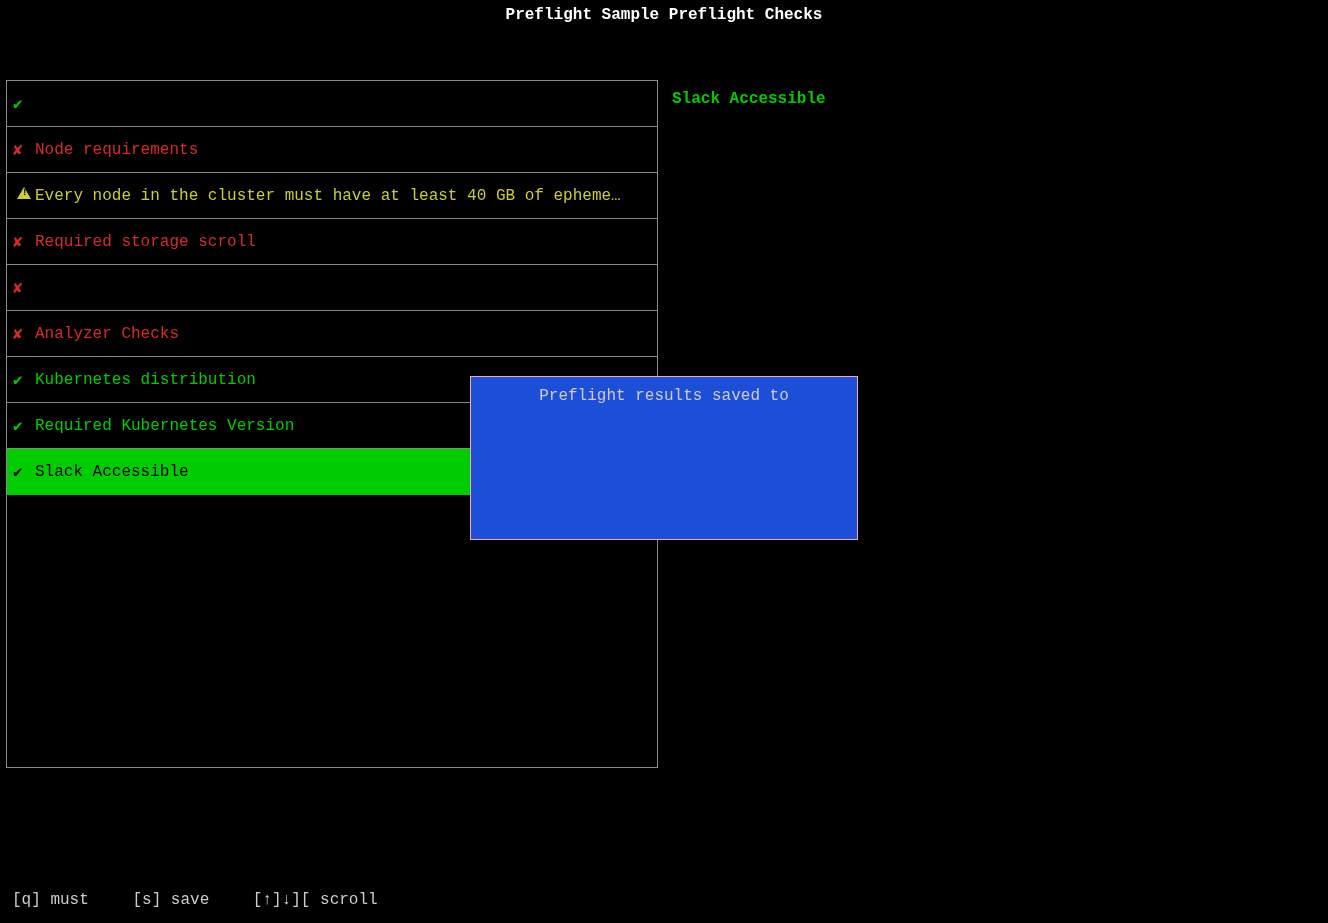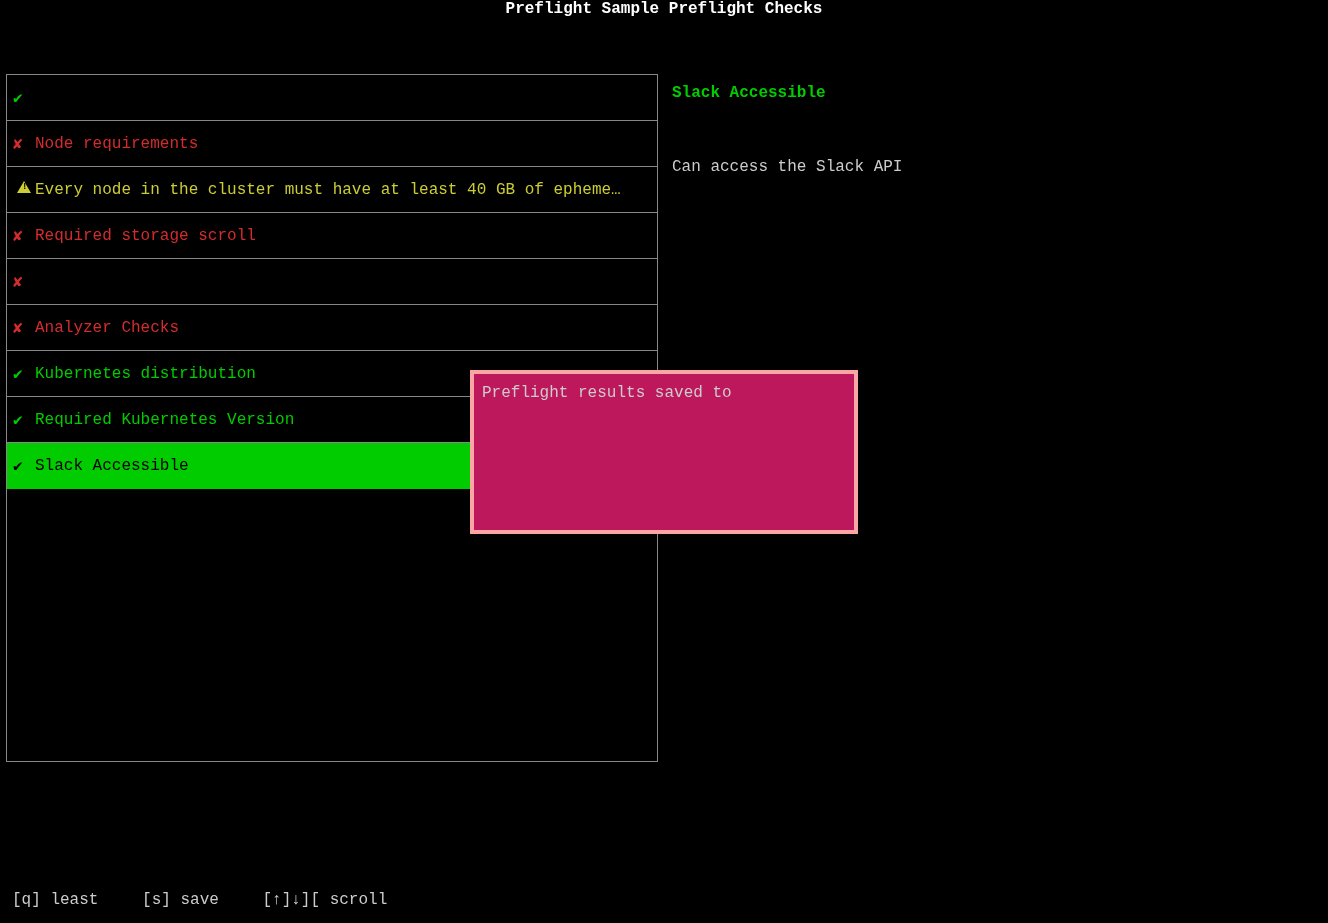--- a/index.html
+++ b/index.html
@@ -9,20 +9,21 @@
     background: #000;
     color: #ccc;
     font-family: "Menlo", "Consolas", "Courier New", monospace;
     font-size: 16px;
     overflow: hidden;
   }
   .title {
     text-align: center;
     color: #fff;
     font-weight: bold;
+    padding-top: 6px;
     padding-bottom: 6px;
   }
   .main-area {
     position: relative;
     margin-top: 50px;
   }
   .list-pane {
     position: absolute;
     left: 6px;
     top: 0;
@@ -75,25 +76,26 @@
   .detail-body {
     color: #ccc;
   }
 
   .popup {
     position: absolute;
     left: 470px;
     top: 296px;
     width: 388px;
     height: 164px;
-    border: 4px solid #fca5a5;
-    background: #be185d;
+    border: 1px solid #fca5a5;
+    background: #1d4ed8;
     padding: 10px 8px;
     color: #ccc;
     overflow: hidden;
+    text-align: center;
   }
   .popup-line1 { margin-bottom: 24px; }
   .popup-line2 {
     white-space: nowrap;
     overflow: hidden;
     text-overflow: ellipsis;
   }
 
   .footer {
     position: absolute;
@@ -160,26 +162,25 @@
         <span class="row-label pass">Required Kubernetes Version</span>
       </div>
       <div class="list-row selected">
         <span class="row-icon pass">✔</span> 
         <span class="row-label ">Slack Accessible</span>
       </div>
     </div>
 
   <div class="detail-pane">
     <div class="detail-title">Slack Accessible</div>
-    <div class="detail-body">Can access the Slack API</div>
   </div>
 
   <div class="popup">
     <div class="popup-line1">Preflight results saved to</div>
   </div>
 
 </div>
 
 <div class="footer">
-  <span>[q] least</span>
+  <span>[q] must</span>
   <span>[s] save</span>
   <span>[↑]↓][ scroll</span>
 </div>
 
 </body></html>

